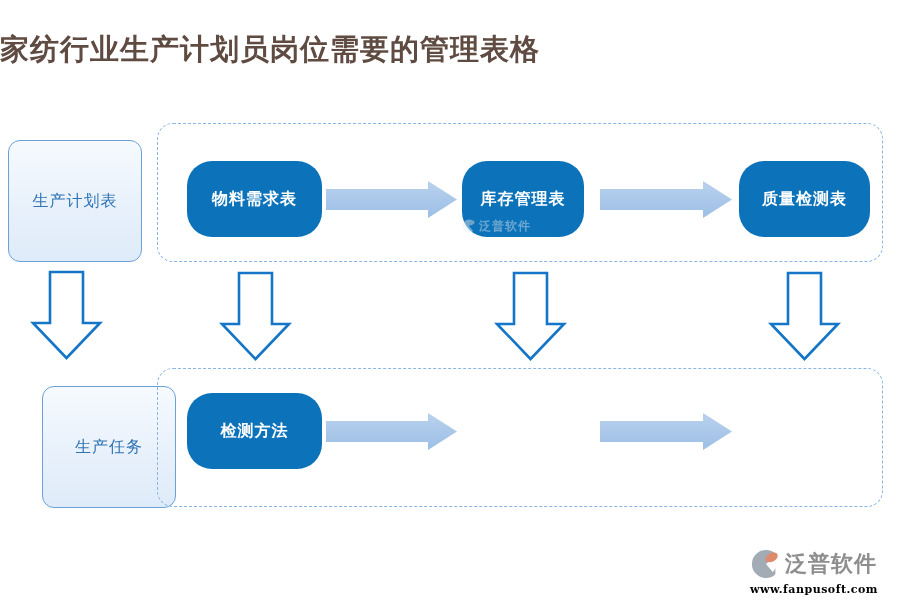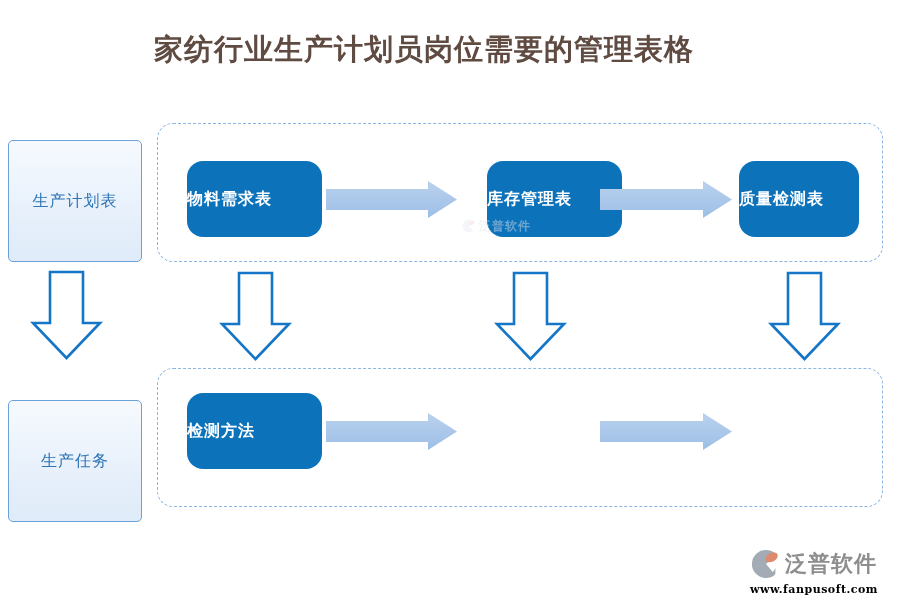--- a/index.html
+++ b/index.html
@@ -3,49 +3,49 @@
 <meta charset="utf-8">
 <style>
   html,body{margin:0;padding:0;background:#ffffff;}
   #canvas{
     position:relative;width:900px;height:600px;background:#ffffff;overflow:hidden;
     font-family:"Liberation Sans",sans-serif;
   }
   .abs{position:absolute;}
   
   #title{
-    left:0;top:30px;width:848px;text-align:center;
+    left:0;top:30px;width:848px;
     font-family:"DejaVu Serif","Liberation Serif",serif;
     font-weight:bold;font-size:29px;letter-spacing:1px;color:#5f4b41;
   }
   
   .side-box{
-    left:8px;width:132px;height:120px;border-radius:5px;
+    left:8px;width:132px;height:120px;border-radius:12px;
     border:1.6px solid #6ba1d9;
     background:linear-gradient(180deg,#f6fafe 0%,#e7f0fb 60%,#dfebf9 100%);
     display:flex;align-items:center;justify-content:center;
     font-family:"DejaVu Serif","Liberation Serif",serif;
     font-size:16px;color:#2e74b5;letter-spacing:1px;
   }
   
   .dash-group{
     left:157px;width:726px;height:139px;border-radius:16px;
     border:1.6px dashed #8ab5e2;background:transparent;box-sizing:border-box;
   }
   
   .proc-box{
-    height:76px;border-radius:16px;background:#0c73bb;
-    display:flex;align-items:center;justify-content:flex-start;
+    height:76px;border-radius:25px;background:#0c73bb;
+    display:flex;align-items:center;justify-content:center;
     color:#ffffff;font-weight:bold;font-size:16px;letter-spacing:1px;
   }
   .row-top{top:161px;}
   .row-bottom{top:393px;}
   .col1{left:187px;width:135px;}
-  .col2{left:487px;width:135px;}
-  .col3{left:739px;width:120px;}
+  .col2{left:462px;width:122px;}
+  .col3{left:739px;width:131px;}
   
   #arrow-layer{left:0;top:0;width:900px;height:600px;pointer-events:none;}
   
   #mid-watermark{
     left:462px;top:218px;height:16px;display:flex;align-items:center;gap:3px;
     opacity:0.45;
   }
   #mid-watermark .wm-text{
     font-size:12px;font-weight:bold;color:#dde4ea;letter-spacing:1px;
     font-family:"Liberation Sans",sans-serif;
@@ -65,21 +65,21 @@
 </head>
 <body>
 
 <div id="canvas">
 
   <div id="title" class="abs">家纺行业生产计划员岗位需要的管理表格</div>
 
   <div class="abs side-box" style="top:140px;">
     <span>生产计划表</span>
   </div>
-  <div class="abs side-box" style="top:400px;">
+  <div class="abs side-box" style="top:386px;margin-left:34px;">
     <span>生产任务</span>
   </div>
 
   <div class="abs dash-group" style="top:123px;"></div>
   <div class="abs dash-group" style="top:368px;"></div>
 
   <div class="abs proc-box row-top col1">
     <span>物料需求表</span>
   </div>
   <div class="abs proc-box row-top col2">

